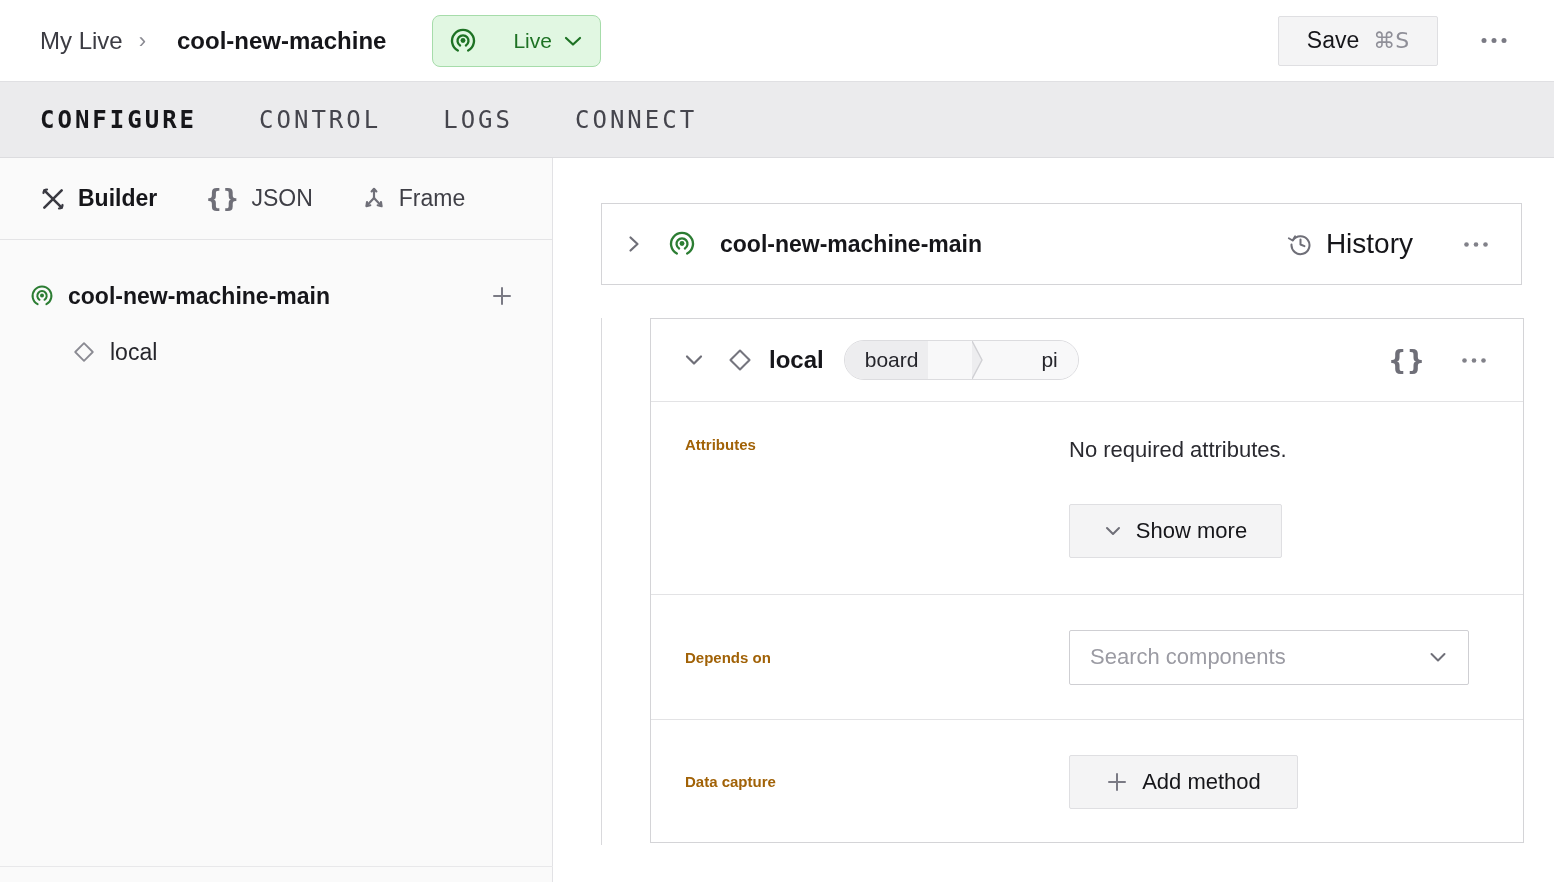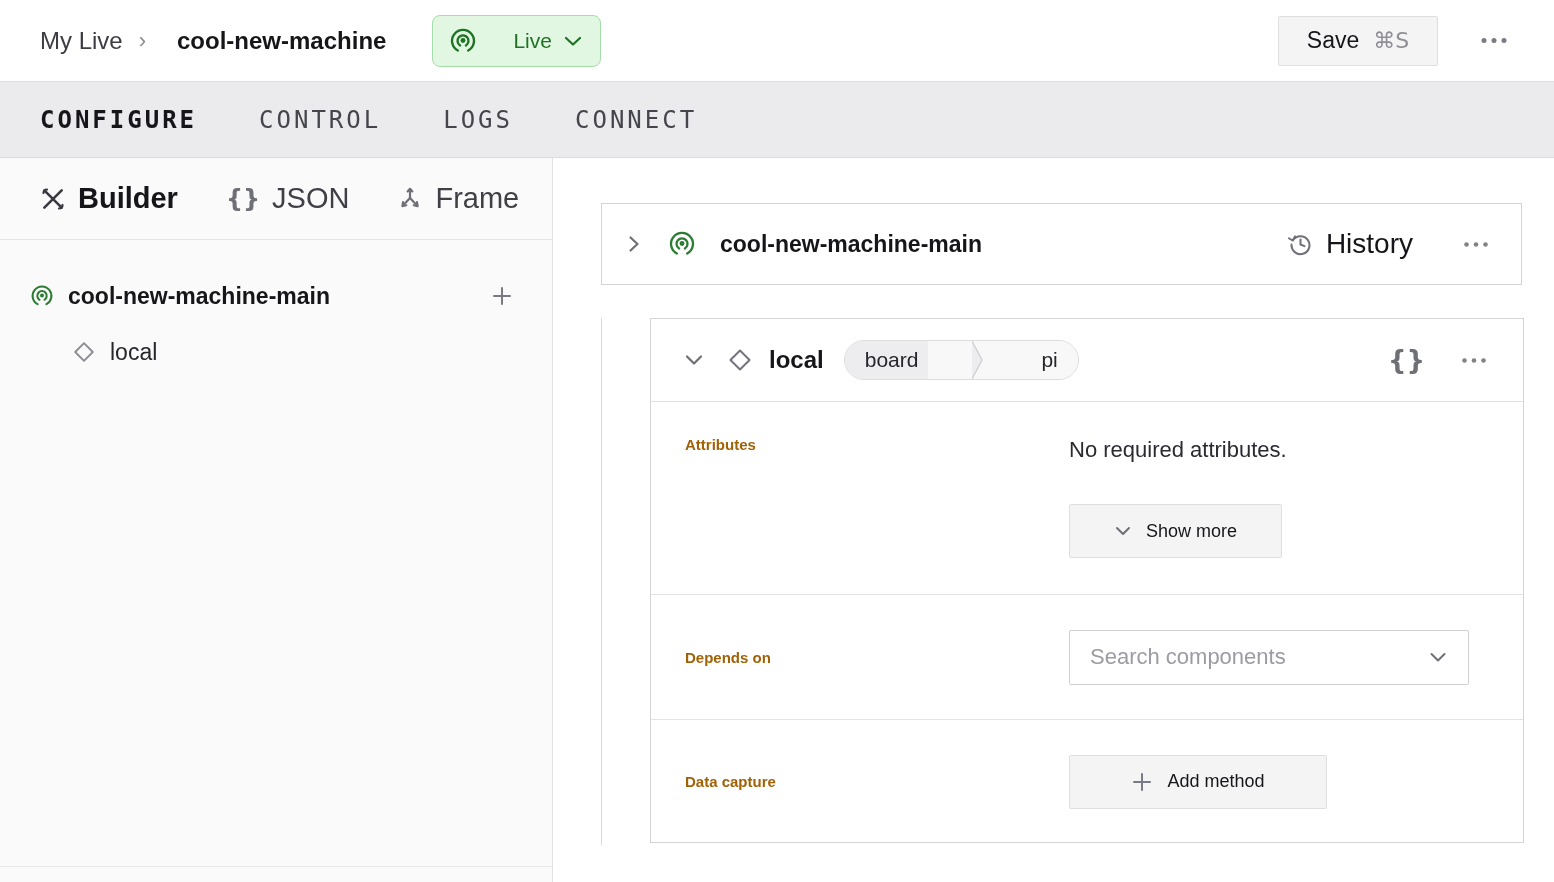--- a/index.html
+++ b/index.html
@@ -49,21 +49,21 @@
   
   .sidebar {
     position:absolute; left:0; top:158px; width:553px; height:724px;
     background:#fafafa; border-right:1px solid #e2e2e5;
   }
   .mode-row {
     height:82px; border-bottom:1px solid #e4e4e6;
     display:flex; align-items:center; padding-left:40px; column-gap:48px;
   }
   .mode-item { display:flex; align-items:center; gap:12px; cursor:pointer; }
-  .mode-label { font-size:29px; color:#3f3f46; }
+  .mode-label { font-size:23px; color:#3f3f46; }
   .mode-item.active .mode-label { font-weight:700; color:#16161a; }
   .braces-glyph { font-family:"DejaVu Sans", sans-serif; font-weight:600; color:#6f6f78; font-size:24px; }
   .tree { padding-top:32px; }
   .tree-row { height:48px; display:flex; align-items:center; cursor:pointer; }
   .tree-row.machine { padding:0 34px 0 30px; margin-bottom:8px; }
   .tree-row.machine .tree-label { font-weight:700; font-size:23px; margin-left:14px; color:#16161a; }
   .tree-row.child { padding-left:72px; }
   .tree-row.child .tree-label { font-size:23px; margin-left:14px; color:#26262c; }
   .tree-add { margin-left:auto; background:none; border:none; cursor:pointer; padding:4px; }
   .sidebar-bottom-line { position:absolute; left:0; top:708px; width:553px; height:1px; background:#e8e8ea; }
@@ -106,28 +106,28 @@
   .section.attributes { height:193px; padding-top:34px; }
   .section.depends { height:125px; align-items:center; }
   .section.capture { height:123px; align-items:center; }
   .attr-value { display:flex; flex-direction:column; align-items:flex-start; }
   .attr-empty { font-size:22px; color:#2a2a30; line-height:28px; }
   .gray-btn {
     background:#f4f4f5; border:1px solid #dfdfe2; border-radius:2px;
     display:flex; align-items:center; justify-content:center; gap:14px; cursor:pointer;
   }
   .show-more-btn { margin-top:40px; width:213px; height:54px; }
-  .gray-btn-label { font-size:18px; color:#16161a; }
+  .gray-btn-label { font-size:22px; color:#16161a; }
   .select-box {
     width:400px; height:55px; background:#ffffff; border:1px solid #cfcfd3; border-radius:2px;
     display:flex; align-items:center; padding:0 20px; cursor:pointer;
   }
   .select-placeholder { font-size:22px; color:#9b9ba3; }
   .select-box .chev { margin-left:auto; }
-  .add-method-btn { width:258px; height:54px; }
+  .add-method-btn { width:229px; height:54px; }
 </style>
 </head>
 <body>
 
 <div class="root">
 
   <div class="topbar">
     <div class="breadcrumb">
       <span class="crumb-parent">My Live</span>
       <span class="crumb-sep">›</span>

